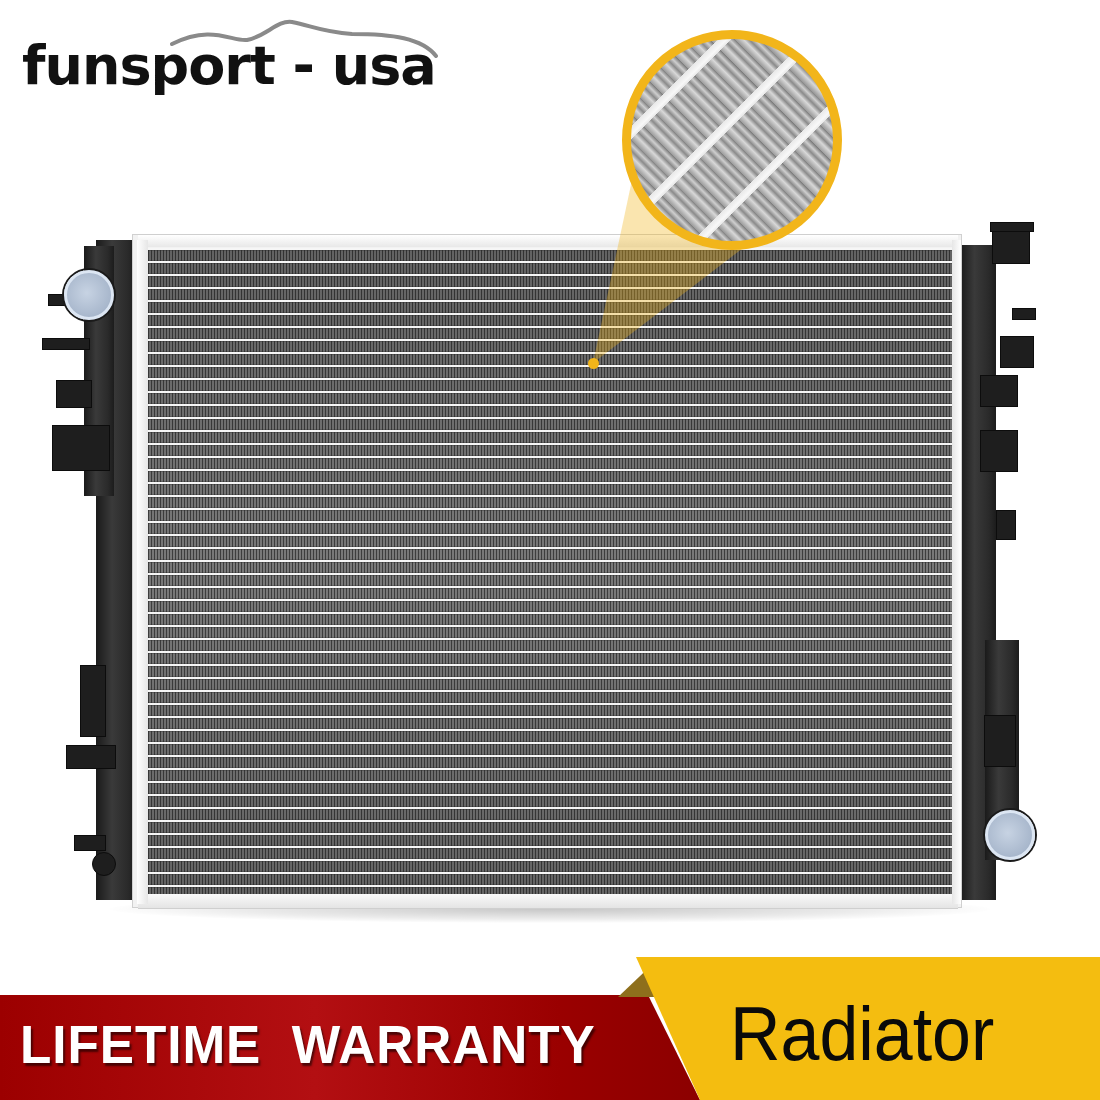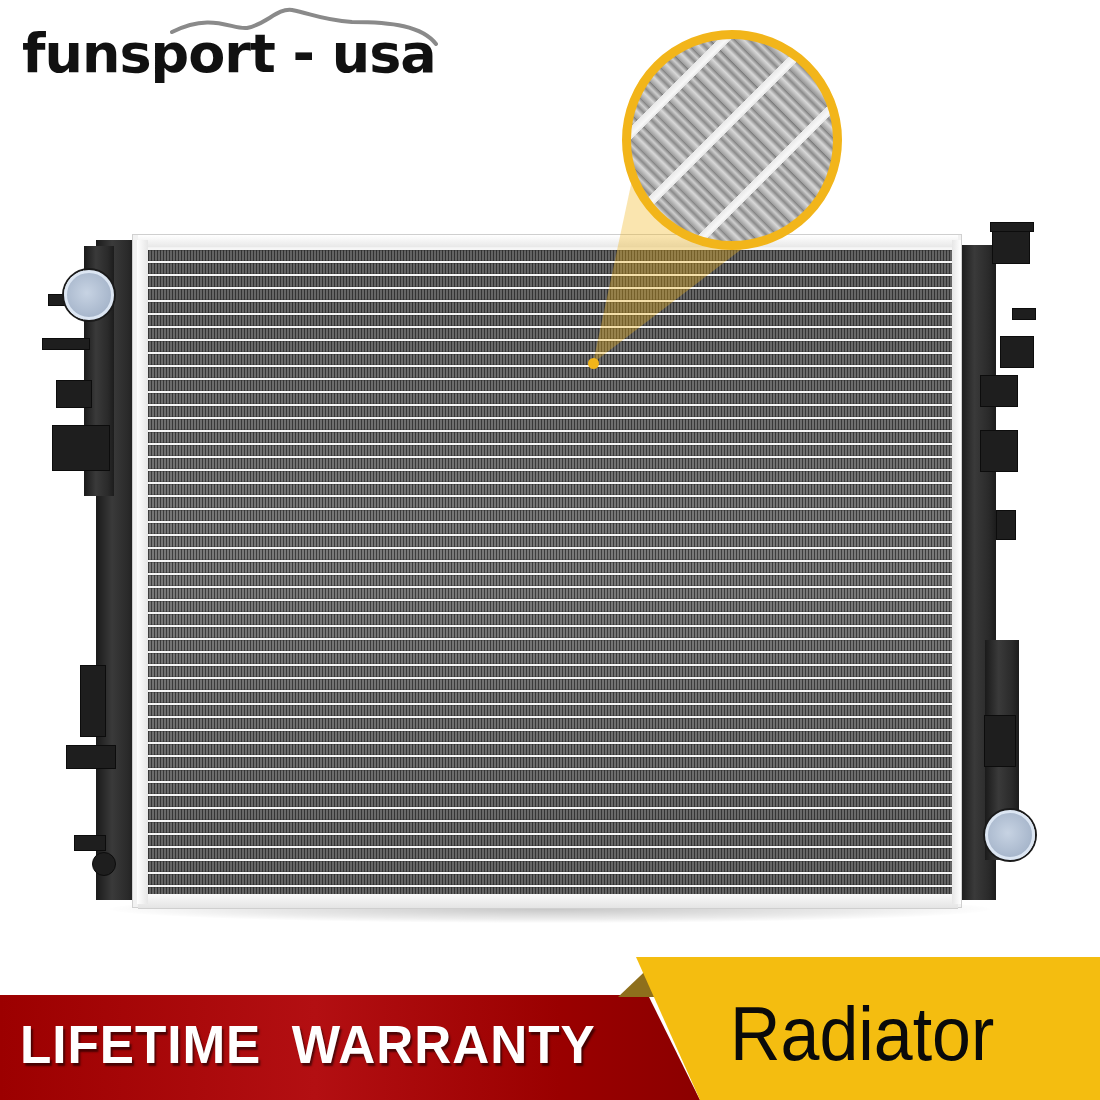--- a/index.html
+++ b/index.html
@@ -1,17 +1,17 @@
 <!DOCTYPE html>
 <html><head>
 <meta charset="utf-8">
 <style>
   html, body { margin:0; padding:0; background:#ffffff; }
   body { width:1100px; height:1100px; position:relative; overflow:hidden; font-family:"DejaVu Sans", sans-serif; }
-  .logo { position:absolute; left:22px; top:2px; width:420px; height:90px; }
+  .logo { position:absolute; left:22px; top:14px; width:420px; height:90px; }
   .logo-text { position:absolute; left:0; top:20px; font-family:"DejaVu Sans", sans-serif; font-weight:bold; font-size:54px; letter-spacing:-1px; color:#111; white-space:nowrap; }
   .logo-swoosh { position:absolute; left:0; top:0; }
 
   .shadow { position:absolute; left:110px; top:895px; width:880px; height:28px; border-radius:50%;
     background:radial-gradient(ellipse at center, rgba(0,0,0,0.22) 0%, rgba(0,0,0,0.08) 50%, rgba(0,0,0,0) 72%); }
 
   .core-frame { position:absolute; left:132px; top:234px; width:828px; height:672px; background:#f2f2f2; border:1px solid #d0d0d0; }
   .core { position:absolute; left:148px; top:248px; width:804px; height:646px;
     background:
       repeating-linear-gradient(to bottom, #f6f6f6 0px, #f6f6f6 2px, transparent 2px, transparent 13px),

